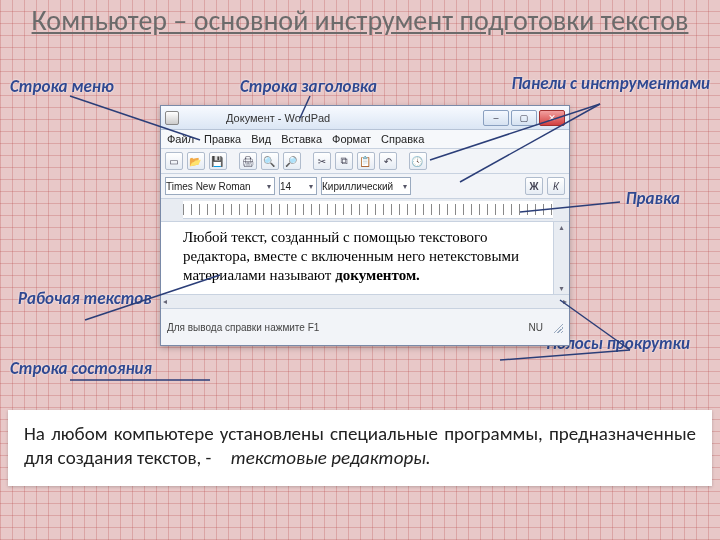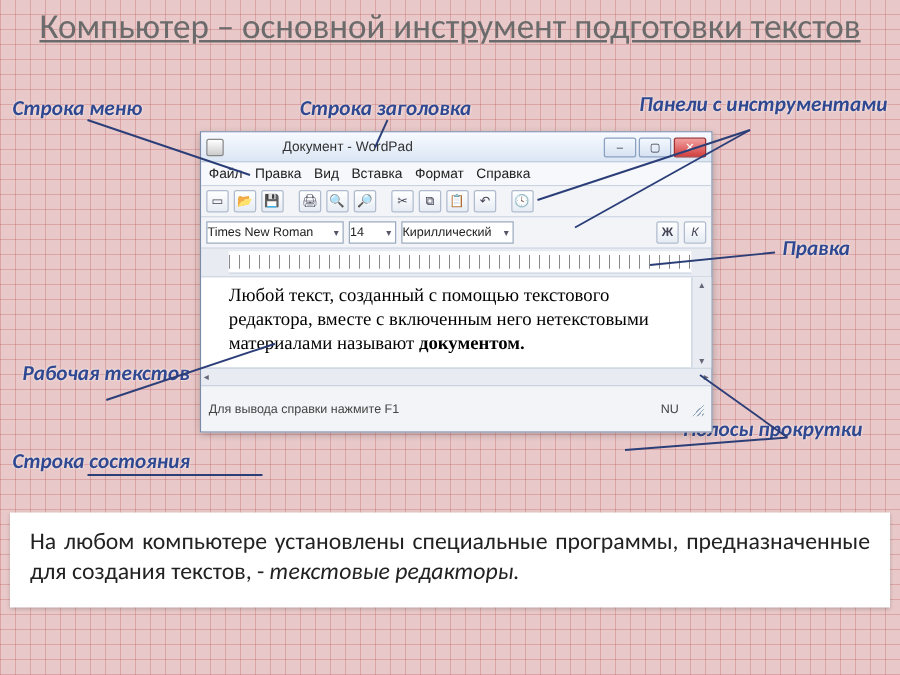--- a/index.html
+++ b/index.html
@@ -212,21 +212,21 @@
     position: absolute;
     left: 8px; right: 8px; top: 410px;
     background: #fff;
     padding: 12px 16px 16px;
     font-size: 19px;
     color: #222;
     text-align: justify;
     line-height: 1.25;
     box-shadow: 0 1px 3px rgba(0,0,0,0.2);
   }
-  .para em { font-style: italic; }
+  .para em { font-style: italic; margin-left: 15px; }
 </style>
 </head>
 <body>
 
 <div class="title">Компьютер – основной инструмент подготовки текстов</div>
 
 <div class="label l-menu">Строка меню</div>
 <div class="label l-title">Строка заголовка</div>
 <div class="label l-tools">Панели  с инструментами</div>
 <div class="label l-ruler">Правка</div>

